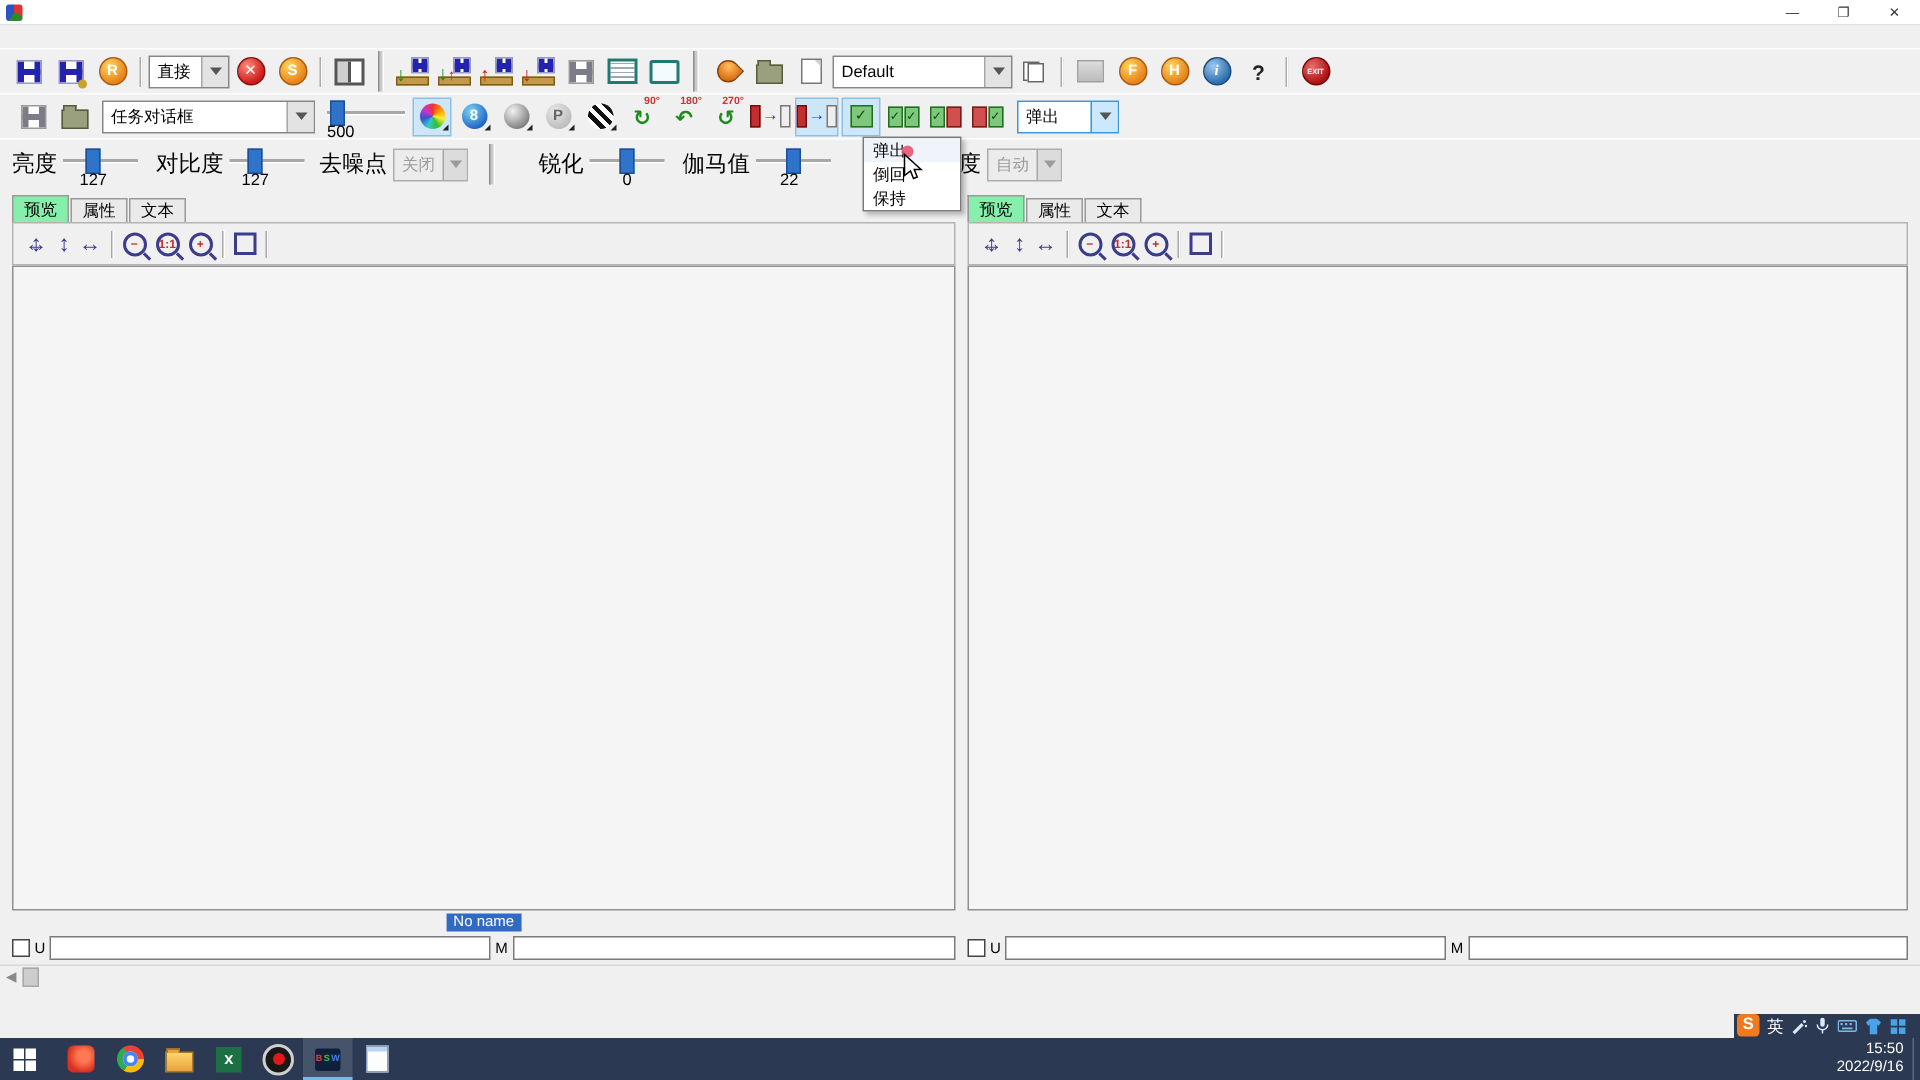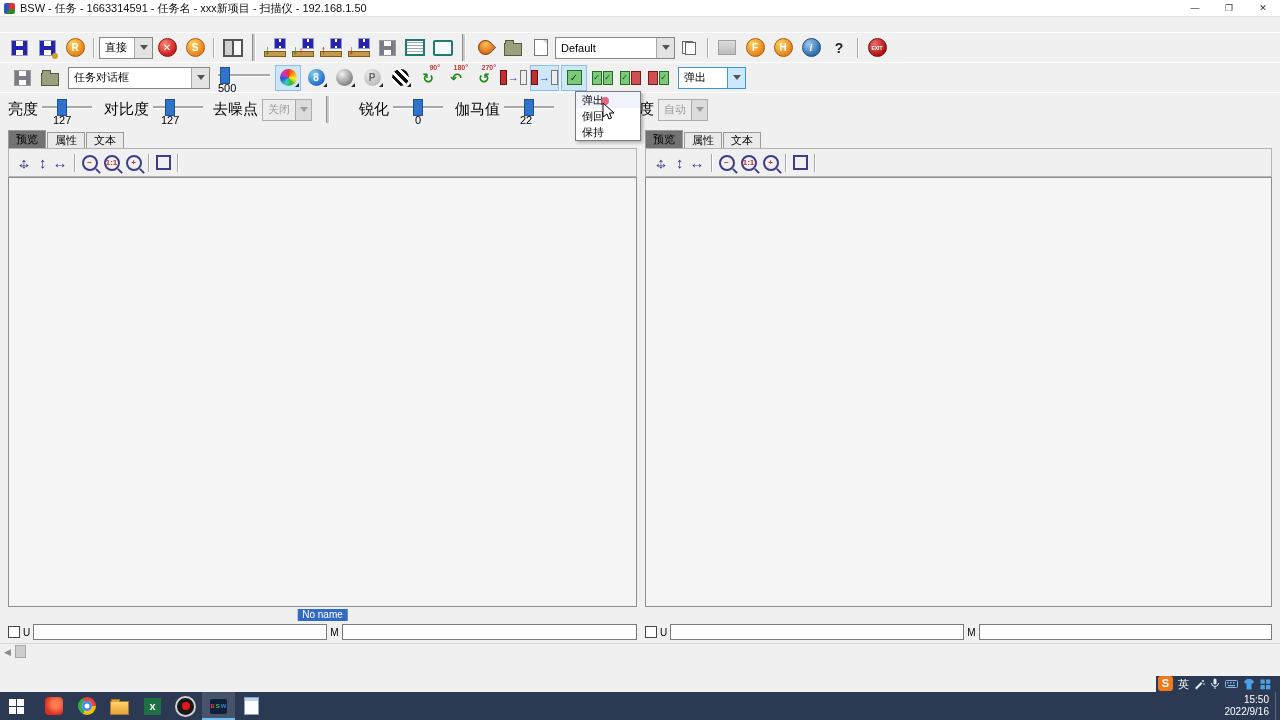--- a/index.html
+++ b/index.html
@@ -98,21 +98,21 @@
   
   .popup{position:absolute;left:575px;top:91px;width:64px;background:#fff;border:1px solid #7a7a7a;box-shadow:2px 2px 3px rgba(0,0,0,.25);z-index:50;}
   .popup .pitem{height:16px;display:flex;align-items:center;padding-left:6px;font-size:11px;}
   .popup .pitem.hov{background:#f0f4fa;}
   
   .content{position:absolute;top:126px;left:0;right:0;height:517px;background:#f0f0f0;}
   .panel{position:absolute;top:5px;bottom:3px;}
   .panel.lp{left:8px;width:629px;} .panel.rp{left:645px;width:627px;}
   .tabrow{position:absolute;top:0;left:0;height:17px;display:flex;align-items:flex-end;}
   .tab{height:15px;display:flex;align-items:center;padding:0 7px;font-size:11px;border:1px solid #9a9a9a;border-bottom:none;background:#eaeaea;margin-right:1px;}
-  .tab.active{background:#737373;height:17px;font-weight:normal;}
+  .tab.active{background:#86efac;height:17px;font-weight:normal;}
   .ptoolbar{position:absolute;top:17px;left:0;right:0;height:27px;background:#f0f0f0;border:1px solid #b3b3b3;display:flex;align-items:center;padding-left:6px;gap:6px;}
   .pt-ic{color:#3c3c8c;font-weight:bold;position:relative;display:flex;align-items:center;justify-content:center;}
   .move4{width:18px;height:18px;}
   .move4 span{position:absolute;left:0;right:0;top:0;bottom:0;display:flex;align-items:center;justify-content:center;font-size:15px;}
   .arrv{font-size:15px;} .arrh{font-size:15px;}
   .mag{width:12px;height:12px;border:2px solid #3c3c8c;border-radius:50%;display:flex;align-items:center;justify-content:center;color:#c03030;font-size:8px;font-weight:bold;position:relative;}
   .mag::after{content:"";position:absolute;width:6px;height:2px;background:#3c3c8c;bottom:-3px;right:-5px;transform:rotate(45deg);}
   .sqic{width:11px;height:11px;border:2px solid #3c3c8c;}
   .psep{width:1px;height:18px;background:#a8a8a8;border-right:1px solid #fff;}
   .preview{position:absolute;top:46px;left:0;right:0;bottom:33px;background:#f5f5f5;border:1px solid #8f8f8f;}
@@ -158,21 +158,20 @@
   
   .cursor{position:absolute;left:598px;top:96px;z-index:60;pointer-events:none;}
 </style>
 </head>
 <body>
 
 <div class="screen">
 
   <div class="titlebar">
     <span class="appico"></span>
-    <span class="titletext">BSW - 任务 - 1663314591 - 任务名 - xxx新项目 - 扫描仪 - 192.168.1.50</span>
     <span class="wincontrols">
       <span class="winbtn">—</span>
       <span class="winbtn">❐</span>
       <span class="winbtn">✕</span>
     </span>
   </div>
 
 
   <div class="tbar tb1">
     <span class="tbtn">

